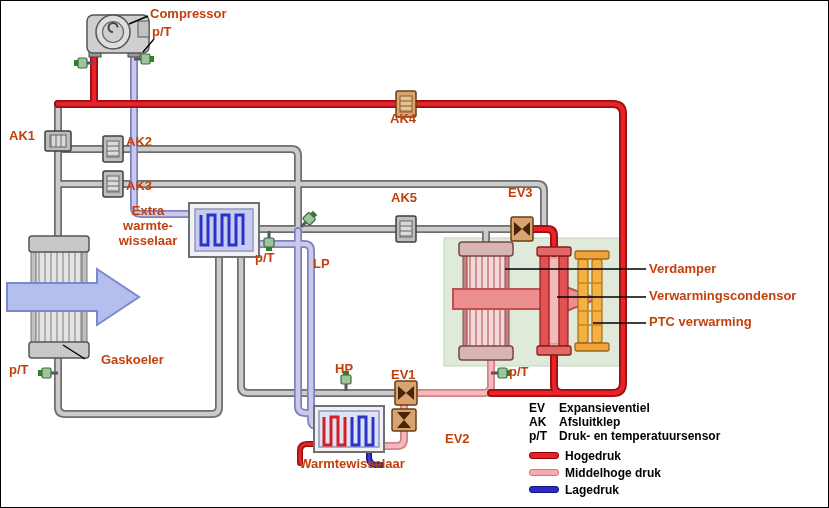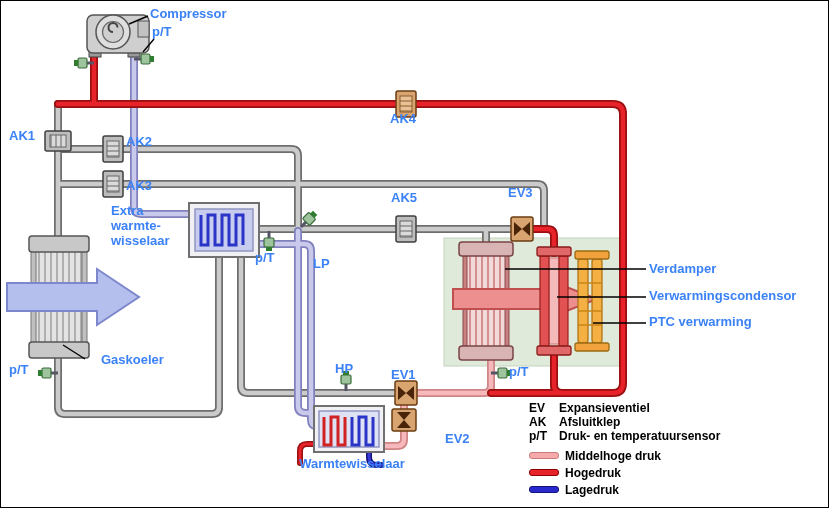--- a/index.html
+++ b/index.html
@@ -1,23 +1,23 @@
 <!DOCTYPE html>
 <html><head>
 <meta charset="utf-8">
 <style>
   html,body{margin:0;padding:0;background:#fff;}
   .stage{
     position:relative;width:829px;height:508px;background:#fff;overflow:hidden;
     font-family:"Liberation Sans",sans-serif;box-sizing:border-box;border:1px solid #000;
   }
   .stage svg{position:absolute;left:0;top:0;}
-  .lbl{position:absolute;font-weight:bold;font-size:13px;color:#3b82f6;white-space:nowrap;line-height:15px;}
+  .lbl{position:absolute;font-weight:bold;font-size:13px;color:#c2410c;white-space:nowrap;line-height:15px;}
   .lbl.center{text-align:center;}
-  .lbl.right{text-align:left;white-space:normal;}
+  .lbl.right{text-align:center;white-space:normal;}
   
   .po{fill:none;stroke-width:8;stroke-linecap:round;stroke-linejoin:round;}
   .pi{fill:none;stroke-width:4.5;stroke-linecap:round;stroke-linejoin:round;}
   .thin-o{stroke-width:6;}
   .thin-i{stroke-width:3;}
   .gray-o{stroke:#6e6e6e;} .gray-i{stroke:#cbcbcb;}
   .lav-o{stroke:#8080bd;}  .lav-i{stroke:#c9c9ec;}
   .pink-o{stroke:#cf8486;} .pink-i{stroke:#f6b8ba;}
   .red-o{stroke:#9a0f0f;}  .red-i{stroke:#e8222a;}
   .blue-o{stroke:#14147a;} .blue-i{stroke:#3a3ad6;}
@@ -336,26 +336,26 @@
   <div class="leg-row">
     <span class="leg-abbr">AK</span>
     <span>Afsluitklep</span>
   </div>
   <div class="leg-row">
     <span class="leg-abbr">p/T</span>
     <span>Druk- en temperatuursensor</span>
   </div>
   <div style="height:4px;"></div>
   <div class="leg-line-row">
+    <span class="swatch sw-high"></span>
+    <span>Hogedruk</span>
+  </div>
+  <div class="leg-line-row">
     <span class="swatch sw-mid"></span>
     <span>Middelhoge druk</span>
-  </div>
-  <div class="leg-line-row">
-    <span class="swatch sw-high"></span>
-    <span>Hogedruk</span>
   </div>
   <div class="leg-line-row">
     <span class="swatch sw-low"></span>
     <span>Lagedruk</span>
   </div>
 </div>
 
 </div>
 
 </body></html>

